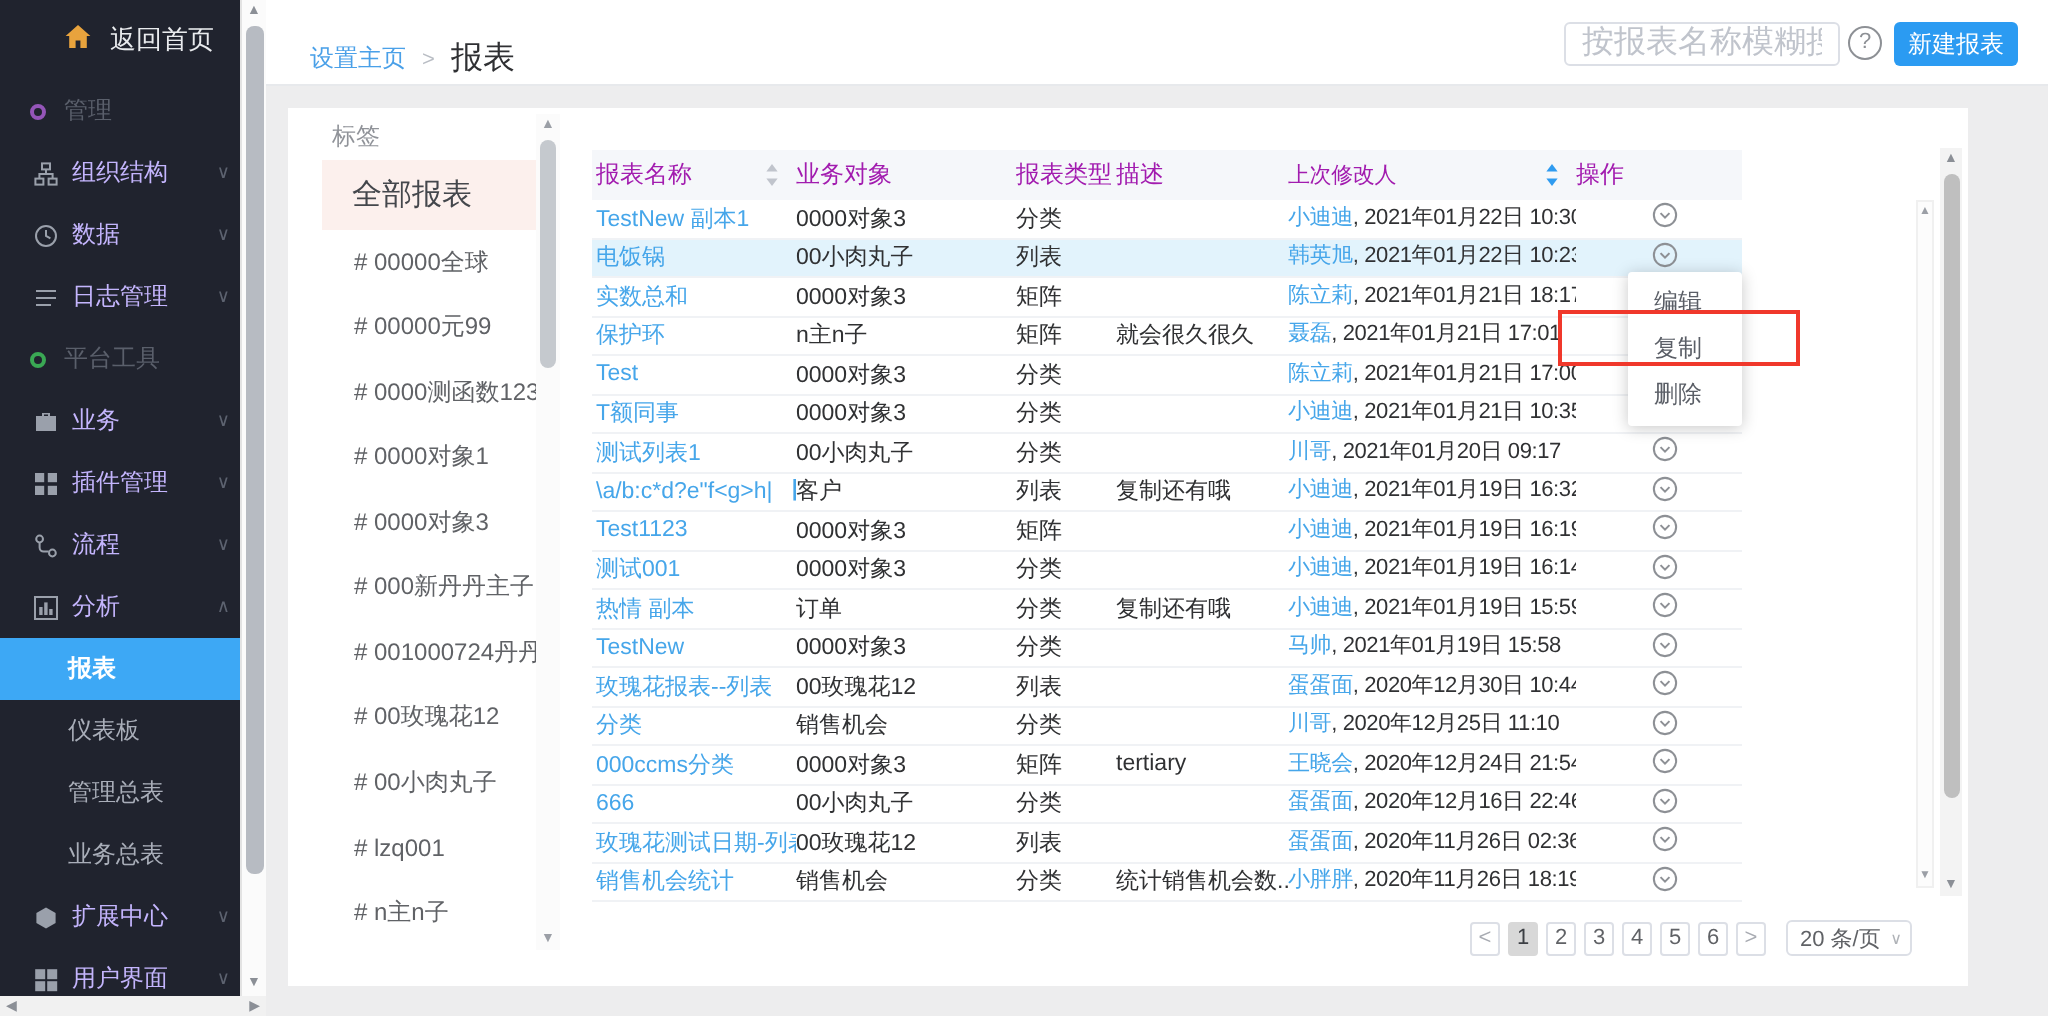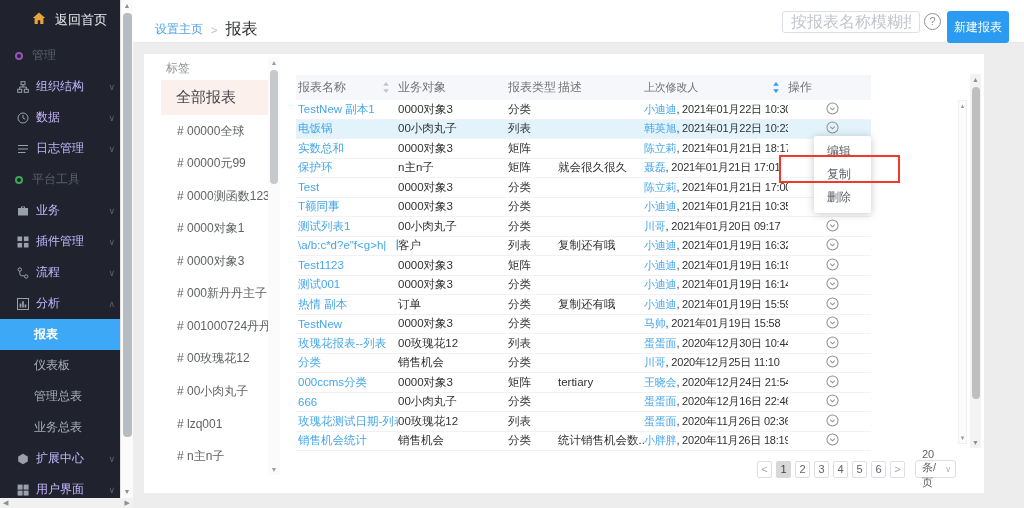--- a/index.html
+++ b/index.html
@@ -30,38 +30,38 @@
 
   
   .topbar { position:absolute; left:133px; top:0; width:891px; height:43px; background:#fff; border-bottom:1px solid #e7e9ec; z-index:1; }
   .breadcrumb { position:absolute; left:22px; top:8px; height:43px; display:flex; align-items:center; gap:8px; }
   .bc-link { color:#4aa0e8; font-size:12px; cursor:pointer; }
   .bc-sep { color:#b9bdc4; font-size:11px; }
   .bc-cur { color:#2f3033; font-size:16px; }
   .search-input { position:absolute; left:649px; top:11px; width:138px; height:22px; border:1px solid #dcdfe6; border-radius:3px; padding:0 8px; font-size:16px; color:#606266; font-family:inherit; outline:none; }
   .search-input::placeholder { color:#c0c4cc; }
   .help { position:absolute; left:791px; top:13px; width:17px; height:17px; border:1.5px solid #8d9095; border-radius:50%; color:#8d9095; font-size:11px; line-height:14px; text-align:center; cursor:pointer; }
-  .new-btn { position:absolute; left:814px; top:11px; width:62px; height:32px; background:#2b9bf2; color:#fff; border:none; border-radius:3px; font-size:12px; font-family:inherit; cursor:pointer; }
+  .new-btn { position:absolute; left:814px; top:11px; width:62px; height:22px; background:#2b9bf2; color:#fff; border:none; border-radius:3px; font-size:12px; font-family:inherit; cursor:pointer; }
 
   
   .card { position:absolute; left:144px; top:54px; width:840px; height:439px; background:#fff; overflow:hidden; z-index:1; }
 
   
   .tags-title { position:absolute; left:22px; top:6px; color:#909399; font-size:12px; }
   .tag-selected { position:absolute; left:17px; top:26px; width:108px; height:35px; background:#fcf0ed; display:flex; align-items:center; padding-left:15px; font-size:15px; color:#44474c; cursor:pointer; }
   .tag-list { position:absolute; left:17px; top:61px; width:108px; height:378px; overflow:hidden; }
   .tag-item { height:32.5px; display:flex; align-items:center; padding-left:16px; font-size:12px; color:#606266; white-space:nowrap; cursor:pointer; }
   .tags-scroll { position:absolute; left:124px; top:3px; width:12px; height:418px; background:#fbfbfb; }
   .tags-scroll .arr { display:block; text-align:center; font-size:7px; color:#9b9fa6; height:11px; line-height:11px; }
   .tags-scroll .thumb { position:absolute; left:2px; top:13px; width:8px; height:114px; background:#c5c9ce; border-radius:4px; }
   .tags-scroll .arr.down { position:absolute; bottom:0; width:100%; }
 
   
   .rtable { position:absolute; left:152px; top:21px; width:575px; }
-  .thead { display:flex; height:25px; background:#f5f7fa; align-items:center; color:#737373; font-size:12px; }
+  .thead { display:flex; height:25px; background:#f5f7fa; align-items:center; color:#a21caf; font-size:12px; }
   .trow { display:flex; height:19.5px; align-items:center; border-bottom:1px solid #f0f2f5; font-size:11.5px; }
   .trow.hl { background:#e2f3fc; }
   .cell { overflow:hidden; white-space:nowrap; }
   .c1 { width:102px; padding-left:2px; display:flex; justify-content:space-between; align-items:center; }
   .c2 { width:110px; }
   .c3 { width:50px; }
   .c4 { width:86px; }
   .c5 { width:144px; font-size:11px; letter-spacing:-0.2px; display:flex; justify-content:space-between; align-items:center; }
   .c5 > span:last-child { overflow:hidden; }
   .c6 { width:83px; }
@@ -75,21 +75,21 @@
   .menu-item { height:23px; line-height:23px; padding-left:13px; font-size:12px; color:#5a5e66; cursor:pointer; }
 
   
   .redbox { position:absolute; left:635px; top:101px; width:121px; height:28px; border:2px solid #f0382b; z-index:8; }
 
   
   .pager { position:absolute; top:406px; right:28px; height:18px; display:flex; align-items:center; gap:4px; }
   .pbtn { min-width:15px; height:17px; line-height:15px; text-align:center; border:1px solid #dcdfe6; border-radius:2px; background:#fff; color:#606266; font-size:11px; padding:0 2px; cursor:pointer; }
   .pbtn.nav { color:#a8abb2; }
   .pbtn.cur { background:#d8d8d8; border-color:#d8d8d8; color:#3c3f44; }
-  .psize { width:41px; height:18px; border:1px solid #dcdfe6; border-radius:3px; display:flex; align-items:center; justify-content:space-between; padding:0 4px 0 6px; font-size:11px; color:#606266; margin-left:6px; cursor:pointer; }
+  .psize { width:63px; height:18px; border:1px solid #dcdfe6; border-radius:3px; display:flex; align-items:center; justify-content:space-between; padding:0 4px 0 6px; font-size:11px; color:#606266; margin-left:6px; cursor:pointer; }
   .psize .caret { font-size:8px; color:#b0b3b8; }
 
   
   .tbl-scroll { position:absolute; left:814px; top:46px; width:9px; height:344px; background:#fcfcfc; border:1px solid #f0f0f0; }
   .tbl-scroll .arr { display:block; text-align:center; font-size:6px; color:#9b9fa6; height:10px; line-height:10px; }
   .tbl-scroll .arr.down { position:absolute; bottom:0; width:100%; }
   .card-scroll { position:absolute; left:826px; top:20px; width:11px; height:374px; background:#f3f3f3; }
   .card-scroll .arr { display:block; text-align:center; font-size:7px; color:#8b8f96; height:11px; line-height:11px; }
   .card-scroll .thumb { position:absolute; left:1.5px; top:13px; width:8px; height:312px; background:#bfbfbf; border-radius:4px; }
   .card-scroll .arr.down { position:absolute; bottom:0; width:100%; }

